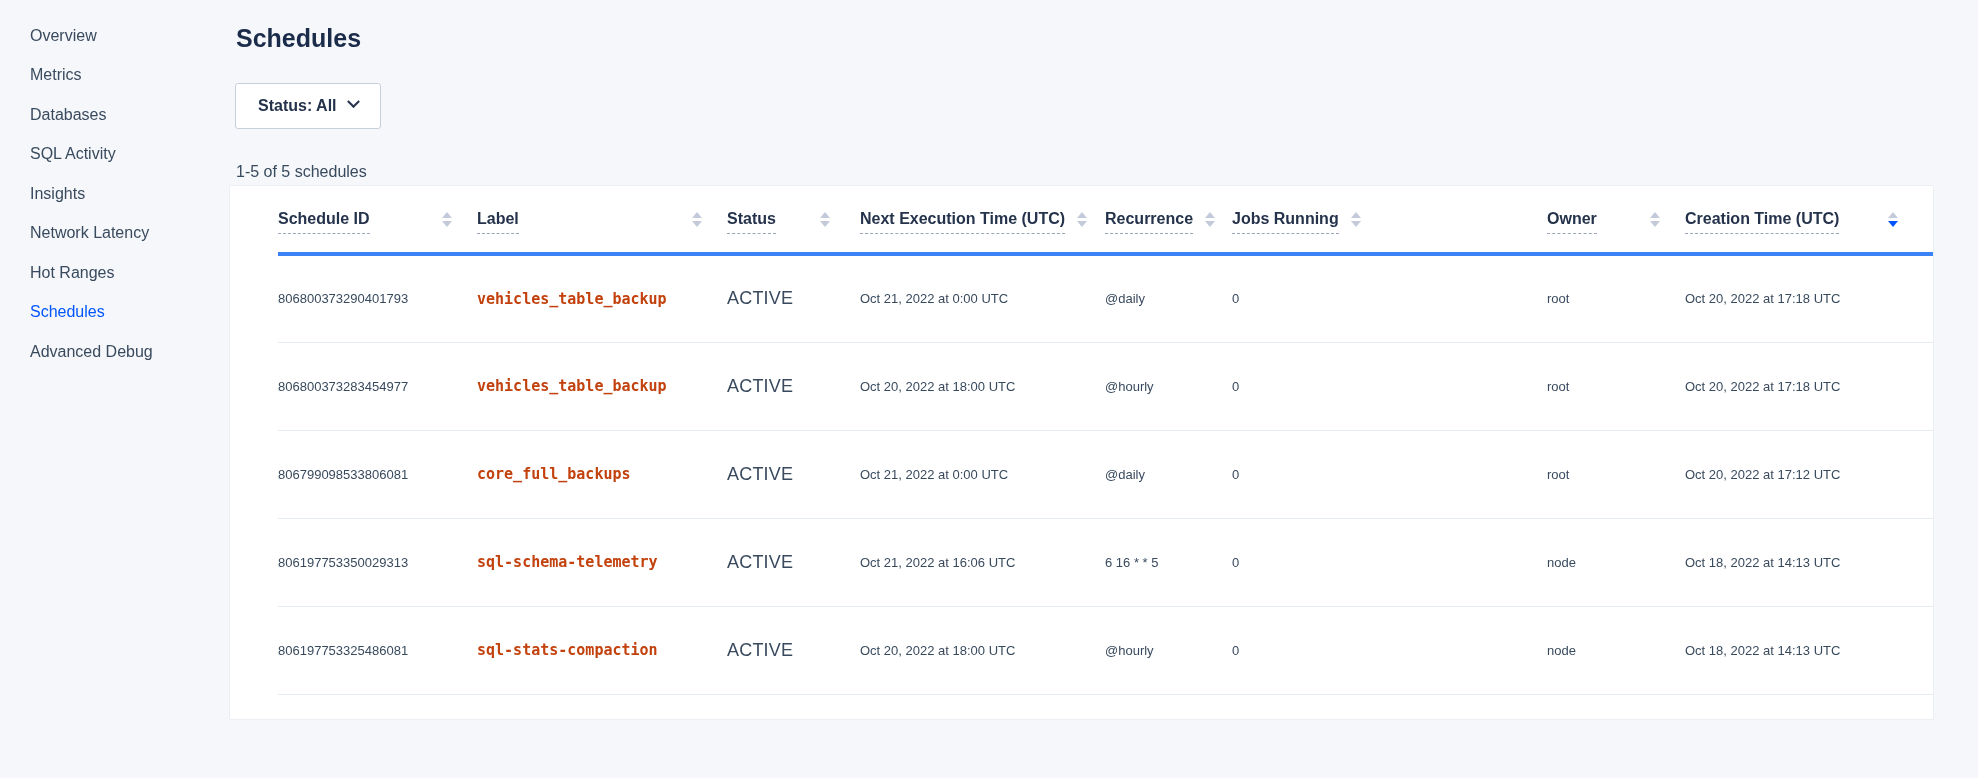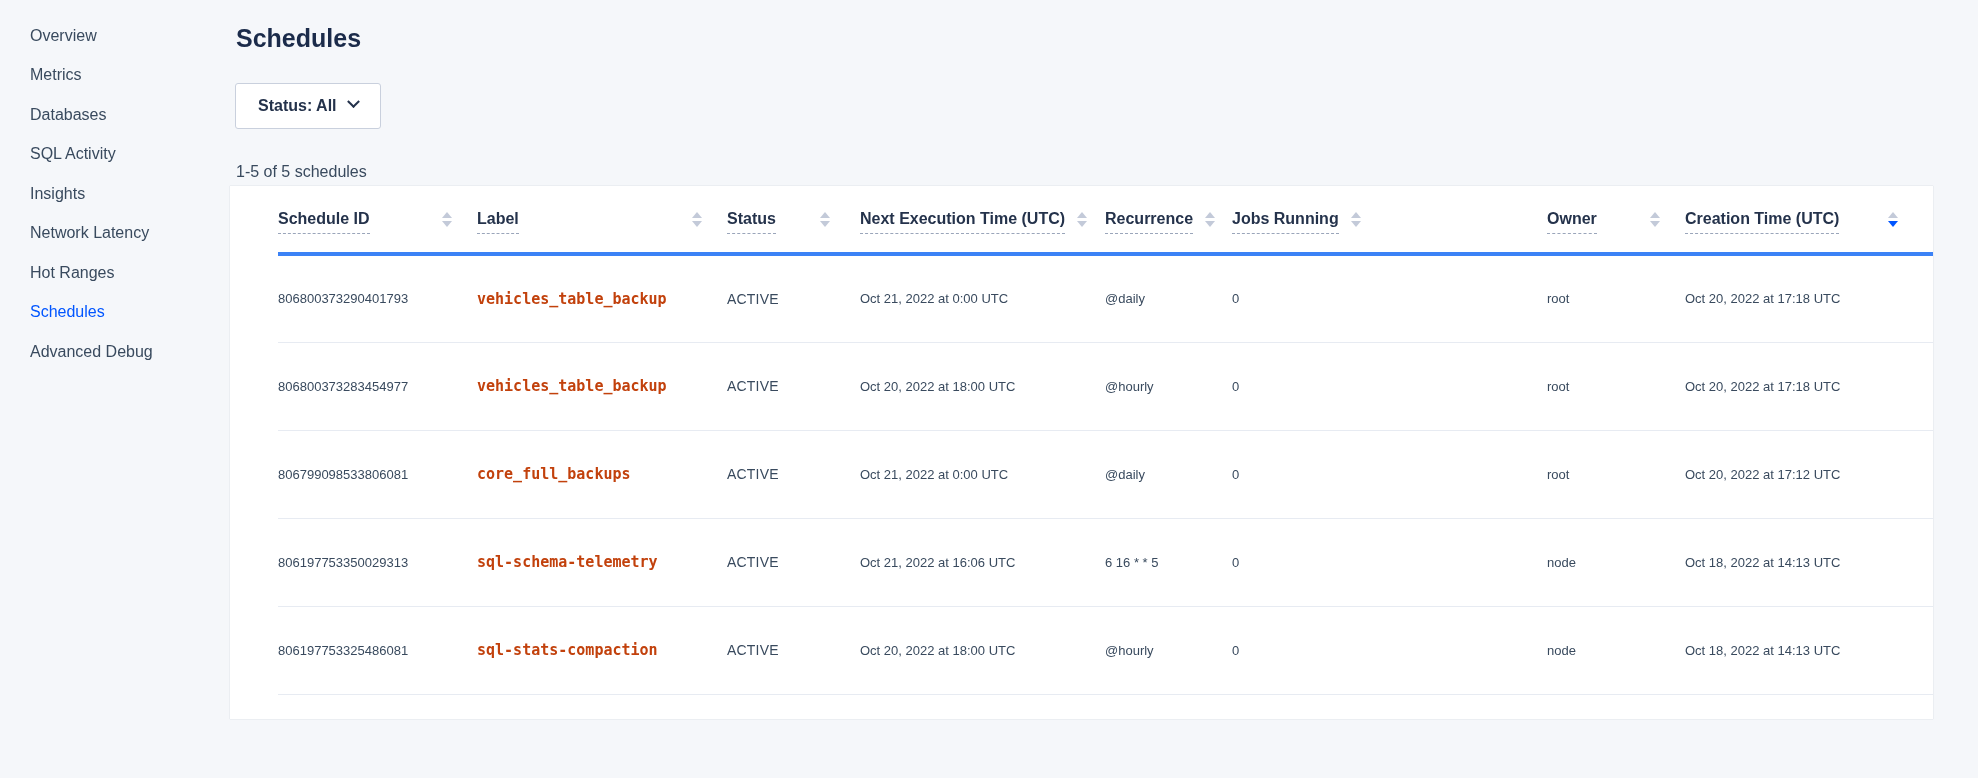--- a/index.html
+++ b/index.html
@@ -149,21 +149,21 @@
     font-size: 13px;
     color: #394a5e;
     white-space: nowrap;
   }
   td.cell-label {
     font-family: "DejaVu Sans Mono", monospace;
     font-size: 15px;
     font-weight: 600;
     color: #c2410c;
   }
-  td.cell-status { font-size: 14px; letter-spacing: .2px; }
+  td.cell-status { font-size: 18px; letter-spacing: .2px; }
 </style>
 </head>
 <body>
 
 <nav class="sidebar" id="sidebar">
     <div class="sidebar-item">
       <span>Overview</span>
     </div>
     <div class="sidebar-item">
       <span>Metrics</span>

